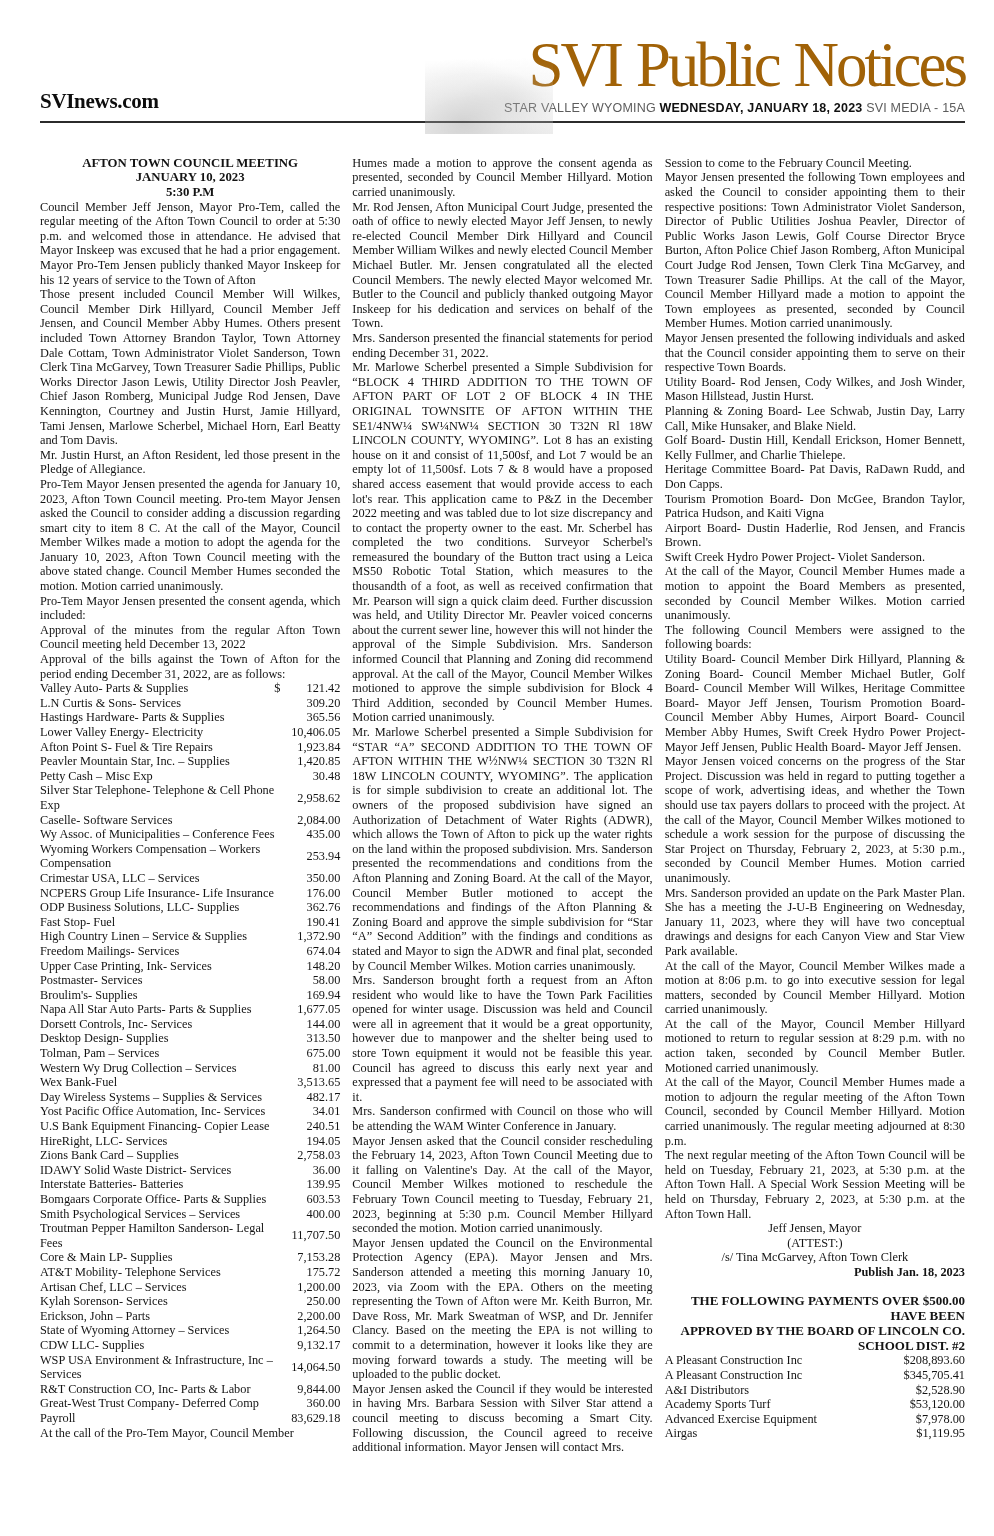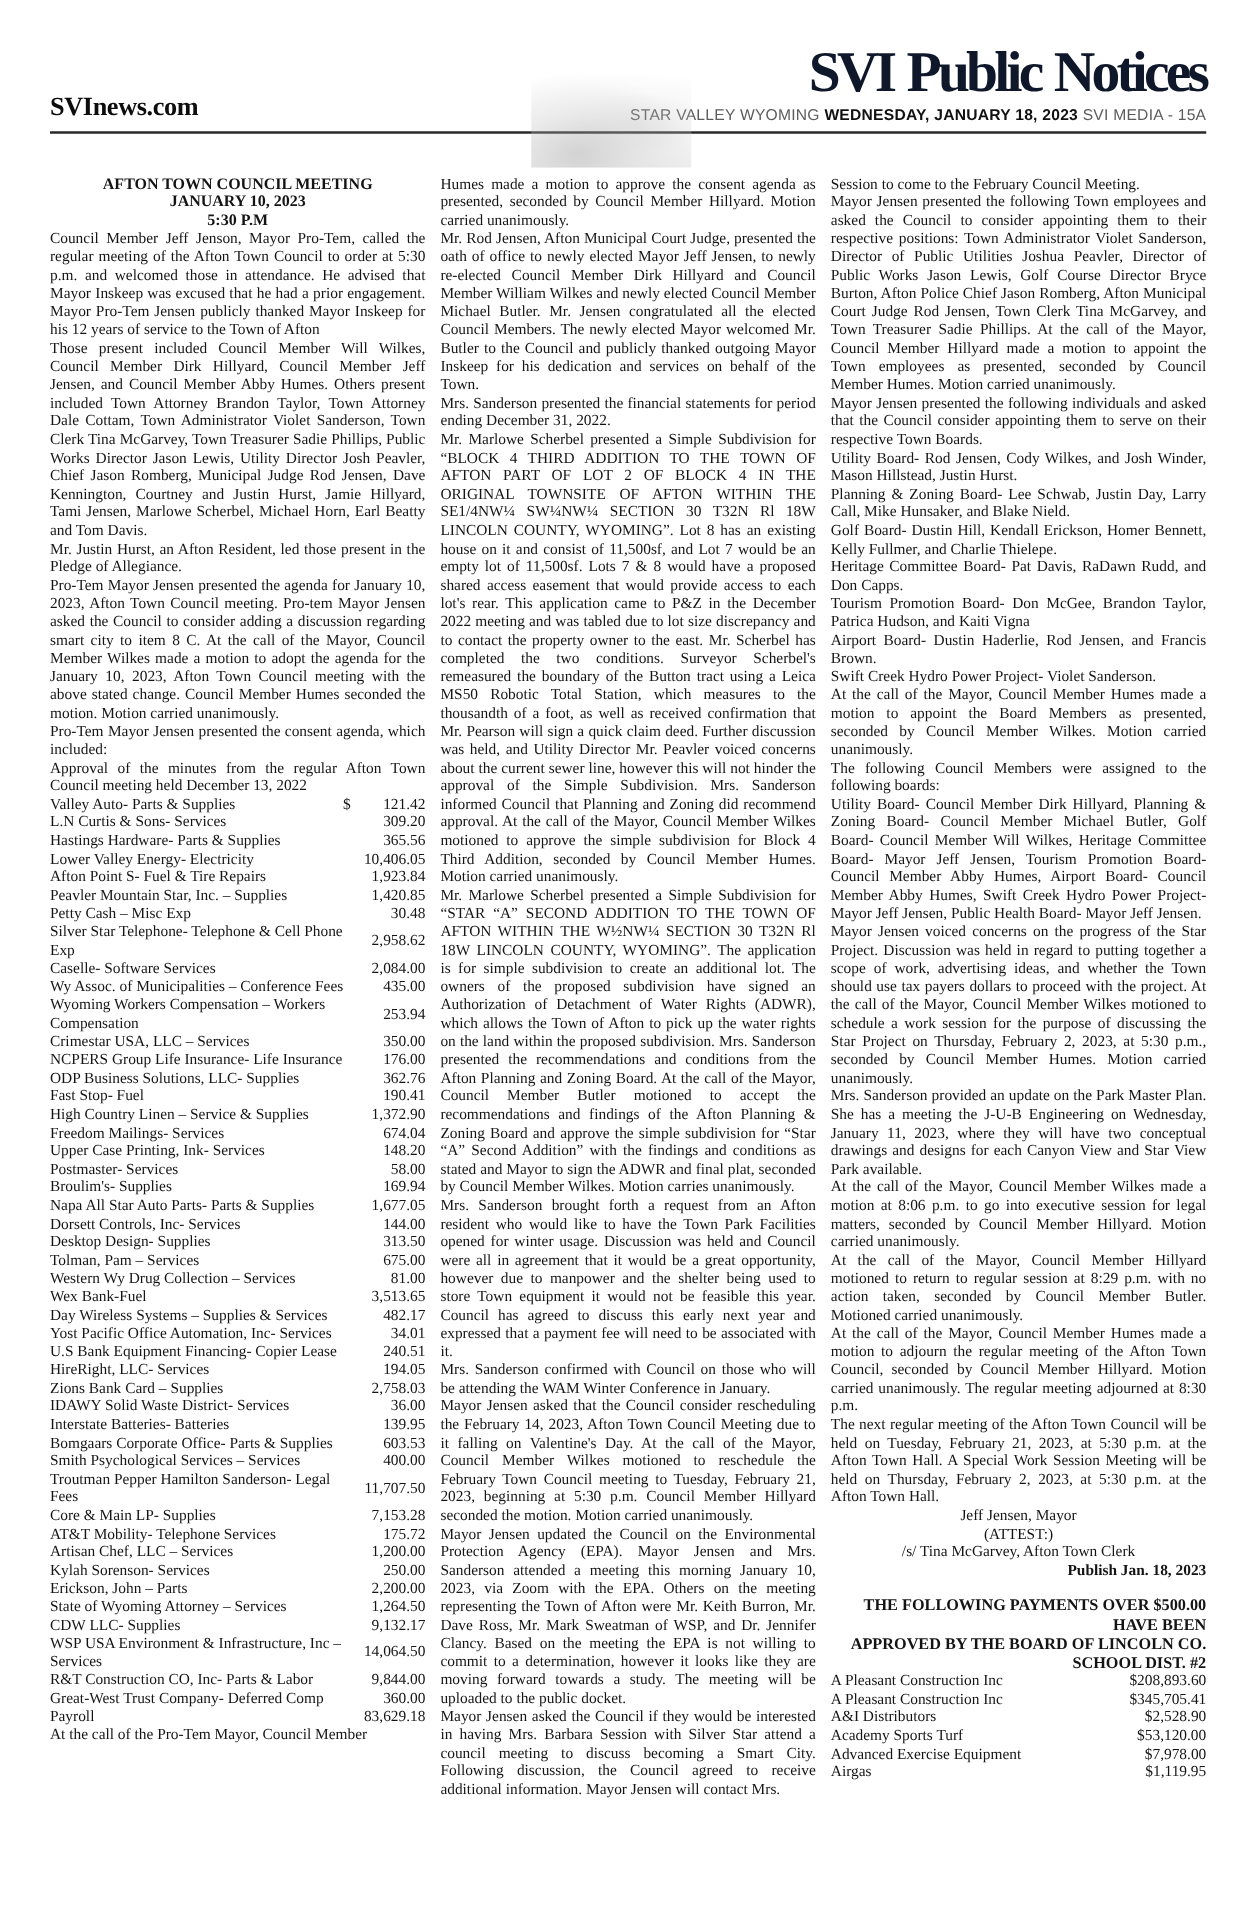--- a/index.html
+++ b/index.html
@@ -1,22 +1,22 @@
 <!DOCTYPE html>
 <html><head>
 <meta charset="utf-8">
 <style>
   html,body{margin:0;padding:0;background:#ffffff;}
   .page{position:relative;width:994px;height:1536px;background:#ffffff;overflow:hidden;
         font-family:"Liberation Serif",serif;color:#141414;}
   .masthead{position:relative;padding:36px 29px 0 40px;display:flex;align-items:flex-end;justify-content:space-between;}
   .site-name{font-family:"Liberation Serif",serif;font-weight:bold;font-size:21px;letter-spacing:-.3px;color:#0d0d0d;padding-bottom:1px;}
   .mast-right{text-align:right;flex:1;}
-  .big-title{margin:0;font-family:"Liberation Serif",serif;font-weight:700;font-size:46px;line-height:.95;
-             letter-spacing:-3px;color:#0f172a;word-spacing:2px;}
+  .big-title{margin:0;font-family:"Liberation Serif",serif;font-weight:400;font-size:63px;line-height:.95;
+             letter-spacing:-3px;color:#a16207;word-spacing:2px;}
   .tagline{margin-top:5px;font-family:"Liberation Sans",sans-serif;font-size:12.5px;color:#5c5c5c;letter-spacing:.2px;}
   .tagline b{color:#111;}
   .mast-graphic{position:absolute;left:425px;top:58px;width:128px;height:76px;opacity:.5;filter:blur(.6px);
      background:
        radial-gradient(ellipse at 30% 85%, rgba(120,120,120,.55) 0%, rgba(170,170,170,.35) 35%, rgba(230,230,230,0) 70%),
        radial-gradient(ellipse at 65% 55%, rgba(150,150,150,.35) 0%, rgba(220,220,220,.15) 45%, rgba(255,255,255,0) 75%),
        linear-gradient(180deg, rgba(245,245,245,0) 0%, rgba(205,205,205,.45) 70%, rgba(185,185,185,.55) 100%);}
   .rule{margin:6px 29px 0 40px;border-top:2px solid #2b2b2b;height:0;}
   .columns{margin:33px 29px 0 40px;display:grid;grid-template-columns:1fr 1fr 1fr;column-gap:12px;
            font-size:12.3px;line-height:14.6px;text-align:justify;}
@@ -56,20 +56,21 @@
           <div>JANUARY 10, 2023</div>
           <div>5:30 P.M</div>
         </div>
       <div id="col1-paras">
           <p class="para">Council Member Jeff Jenson, Mayor Pro-Tem, called the regular meeting of the Afton Town Council to order at 5:30 p.m. and welcomed those in attendance. He advised that Mayor Inskeep was excused that he had a prior engagement. Mayor Pro-Tem Jensen publicly thanked Mayor Inskeep for his 12 years of service to the Town of Afton</p>
           <p class="para">Those present included Council Member Will Wilkes, Council Member Dirk Hillyard, Council Member Jeff Jensen, and Council Member Abby Humes. Others present included Town Attorney Brandon Taylor, Town Attorney Dale Cottam, Town Administrator Violet Sanderson, Town Clerk Tina McGarvey, Town Treasurer Sadie Phillips, Public Works Director Jason Lewis, Utility Director Josh Peavler, Chief Jason Romberg, Municipal Judge Rod Jensen, Dave Kennington, Courtney and Justin Hurst, Jamie Hillyard, Tami Jensen, Marlowe Scherbel, Michael Horn, Earl Beatty and Tom Davis.</p>
           <p class="para">Mr. Justin Hurst, an Afton Resident, led those present in the Pledge of Allegiance.</p>
           <p class="para">Pro-Tem Mayor Jensen presented the agenda for January 10, 2023, Afton Town Council meeting. Pro-tem Mayor Jensen asked the Council to consider adding a discussion regarding smart city to item 8 C. At the call of the Mayor, Council Member Wilkes made a motion to adopt the agenda for the January 10, 2023, Afton Town Council meeting with the above stated change. Council Member Humes seconded the motion. Motion carried unanimously.</p>
           <p class="para">Pro-Tem Mayor Jensen presented the consent agenda, which included:</p>
           <p class="para">Approval of the minutes from the regular Afton Town Council meeting held December 13, 2022</p>
+          <p class="para">Approval of the bills against the Town of Afton for the period ending December 31, 2022, are as follows:</p>
         </div>
       <div id="bills">
           <div class="bill">
             <span class="lbl">Valley Auto- Parts &amp; Supplies</span>
             <span class="amt"><span class="dollar">$</span><span>121.42</span></span>
           </div>
           <div class="bill">
             <span class="lbl">L.N Curtis &amp; Sons- Services</span>
             <span class="amt"><span>309.20</span></span>
           </div>

